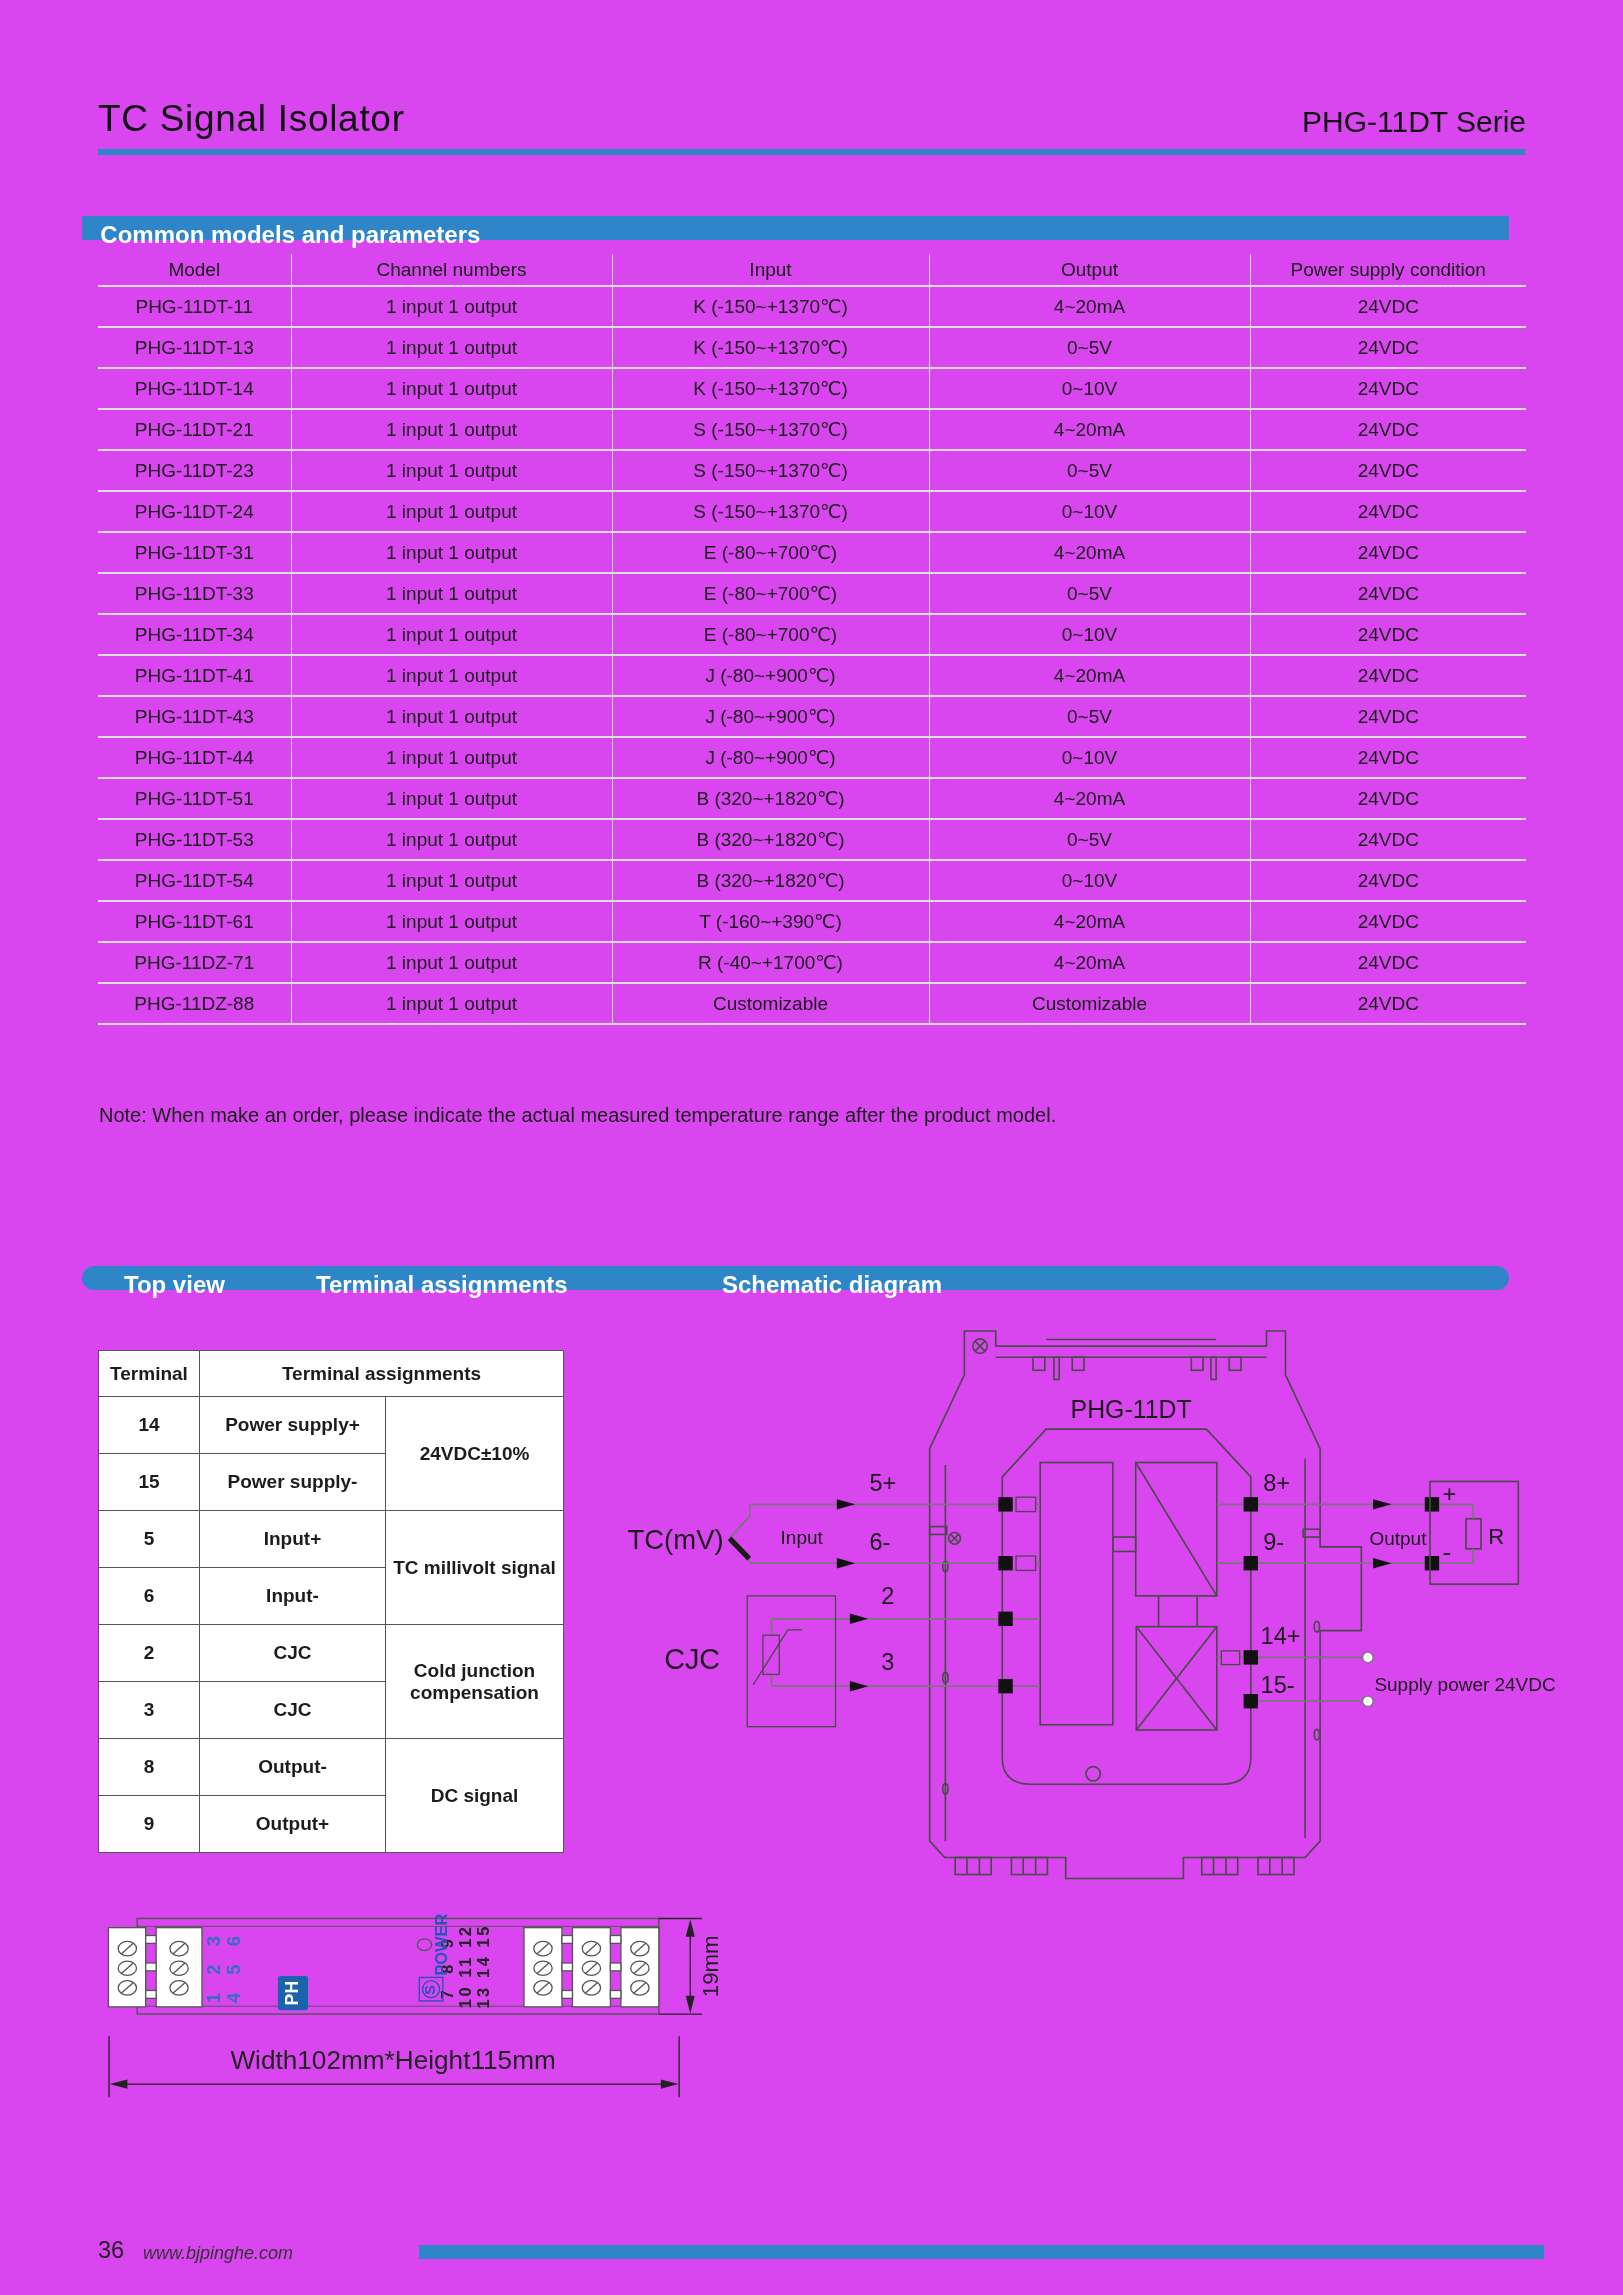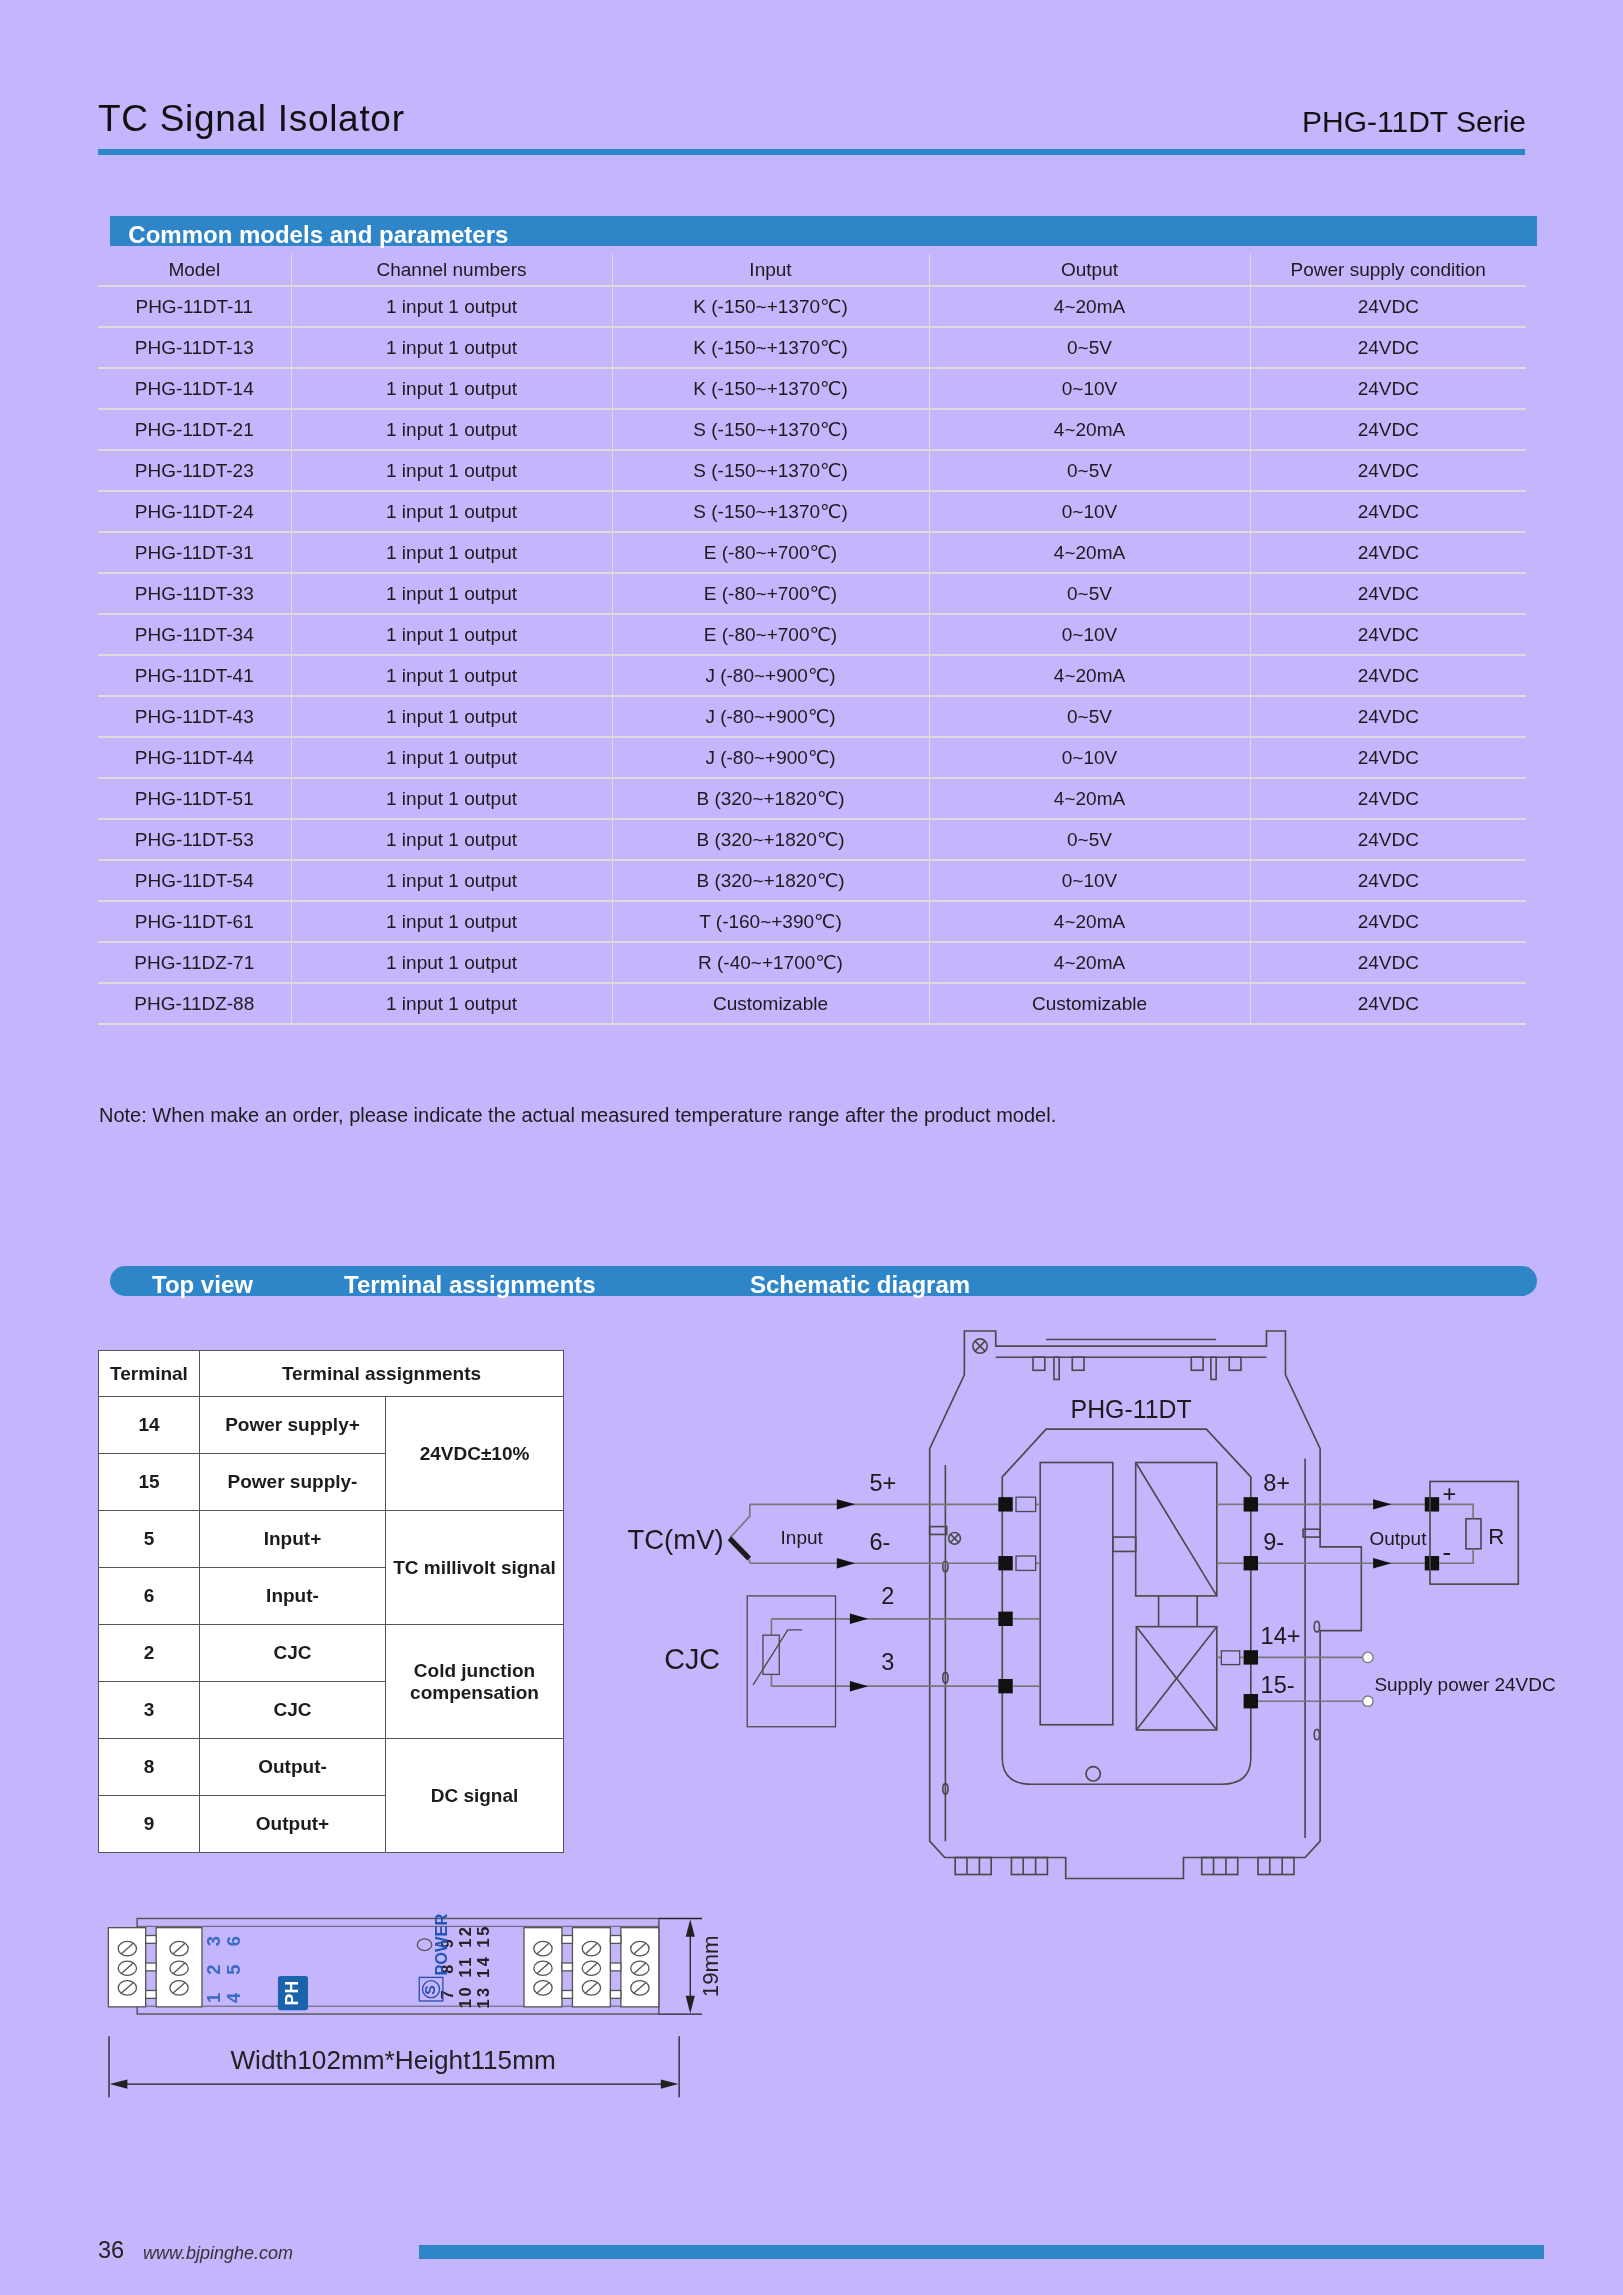--- a/index.html
+++ b/index.html
@@ -1,24 +1,24 @@
 <!DOCTYPE html>
 <html style="font-size:10.5px"><head>
 <meta charset="utf-8">
 <style>
   * { margin:0; padding:0; box-sizing:border-box; }
   html,body { background:#ffffff; }
   body { font-family:"Liberation Sans","DejaVu Sans",sans-serif; color:#1b1b1b; }
-  .page { position:relative; width:1624px; height:2295px; background:#c4b5fd; overflow:hidden; }
+  .page { position:relative; width:1624px; height:2295px; background:#d946ef; overflow:hidden; }
 
   .doc-title { position:absolute; left:98px; top:98px; font-size:37px; letter-spacing:0.7px; color:#111; }
   .doc-series { position:absolute; right:98px; top:105px; font-size:30px; color:#111; }
   .head-rule { position:absolute; left:98px; top:149px; width:1427px; height:5.9px; background:#2E86C9; }
 
-  .bar { position:absolute; left:110px; width:1427px; height:30px; background:#2E86C9; }
+  .bar { position:absolute; left:82px; width:1427px; height:24px; background:#2E86C9; }
   .bar .bar-label { position:absolute; top:0; height:38px; line-height:38px; color:#fff; font-weight:bold; font-size:24px; white-space:nowrap; }
   #bar-models { top:216px; }
   #bar-views  { top:1266px;border-radius:19px; }
 
   table.models { position:absolute; left:98px; top:254px; width:1427px; border-collapse:collapse; table-layout:fixed; }
   table.models th, table.models td { text-align:center; vertical-align:middle; font-weight:400; font-size:19px; color:#1c1c1c; border-bottom:2.6px solid #dcdcdc; }
   table.models th { height:32px; }
   table.models td { height:41px; }
   table.models th + th, table.models td + td { border-left:1.3px solid #dcdcdc; }
 

